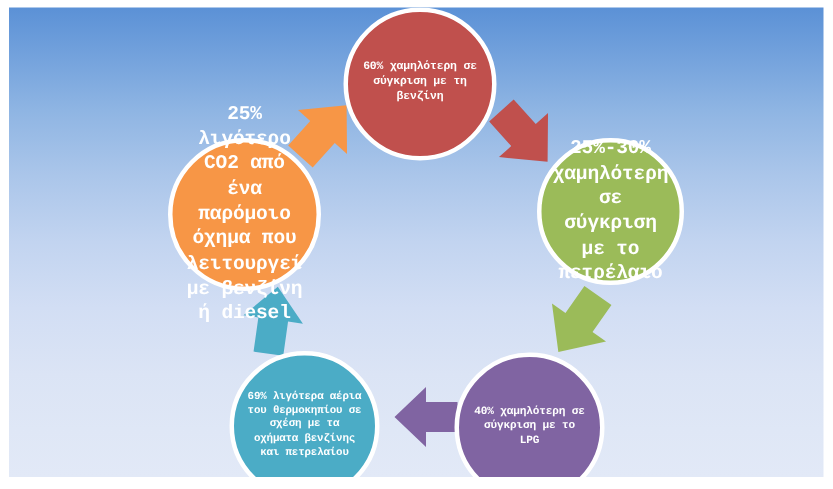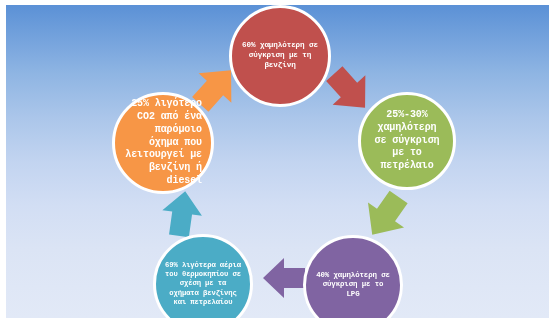--- a/index.html
+++ b/index.html
@@ -58,37 +58,36 @@
   }
   
   #c-red {
     left: 223px; top: 0px; width: 102px; height: 102px;
     background: #c0504d;
     font-size: 7.6px;
   }
   #c-green {
     left: 352px; top: 87px; width: 98px; height: 98px;
     background: #9bbb59;
-    font-size: 10px;
+    font-size: 13px;
   }
   #c-purple {
     left: 297px; top: 230px; width: 100px; height: 100px;
     background: #8064a2;
     font-size: 7.4px;
   }
   #c-teal {
     left: 147px; top: 229px; width: 100px; height: 100px;
     background: #4bacc6;
     font-size: 7.2px;
   }
   #c-orange {
     left: 106px; top: 87px; width: 102px; height: 102px;
     background: #f79646;
-    font-size: 10px;
-    text-align: right;
+    font-size: 13px;
   }
   .arrow {
     position: absolute;
   }
   .arrow svg { display: block; overflow: visible; }
 </style>
 </head>
 <body>
 
 <div id="canvas">

